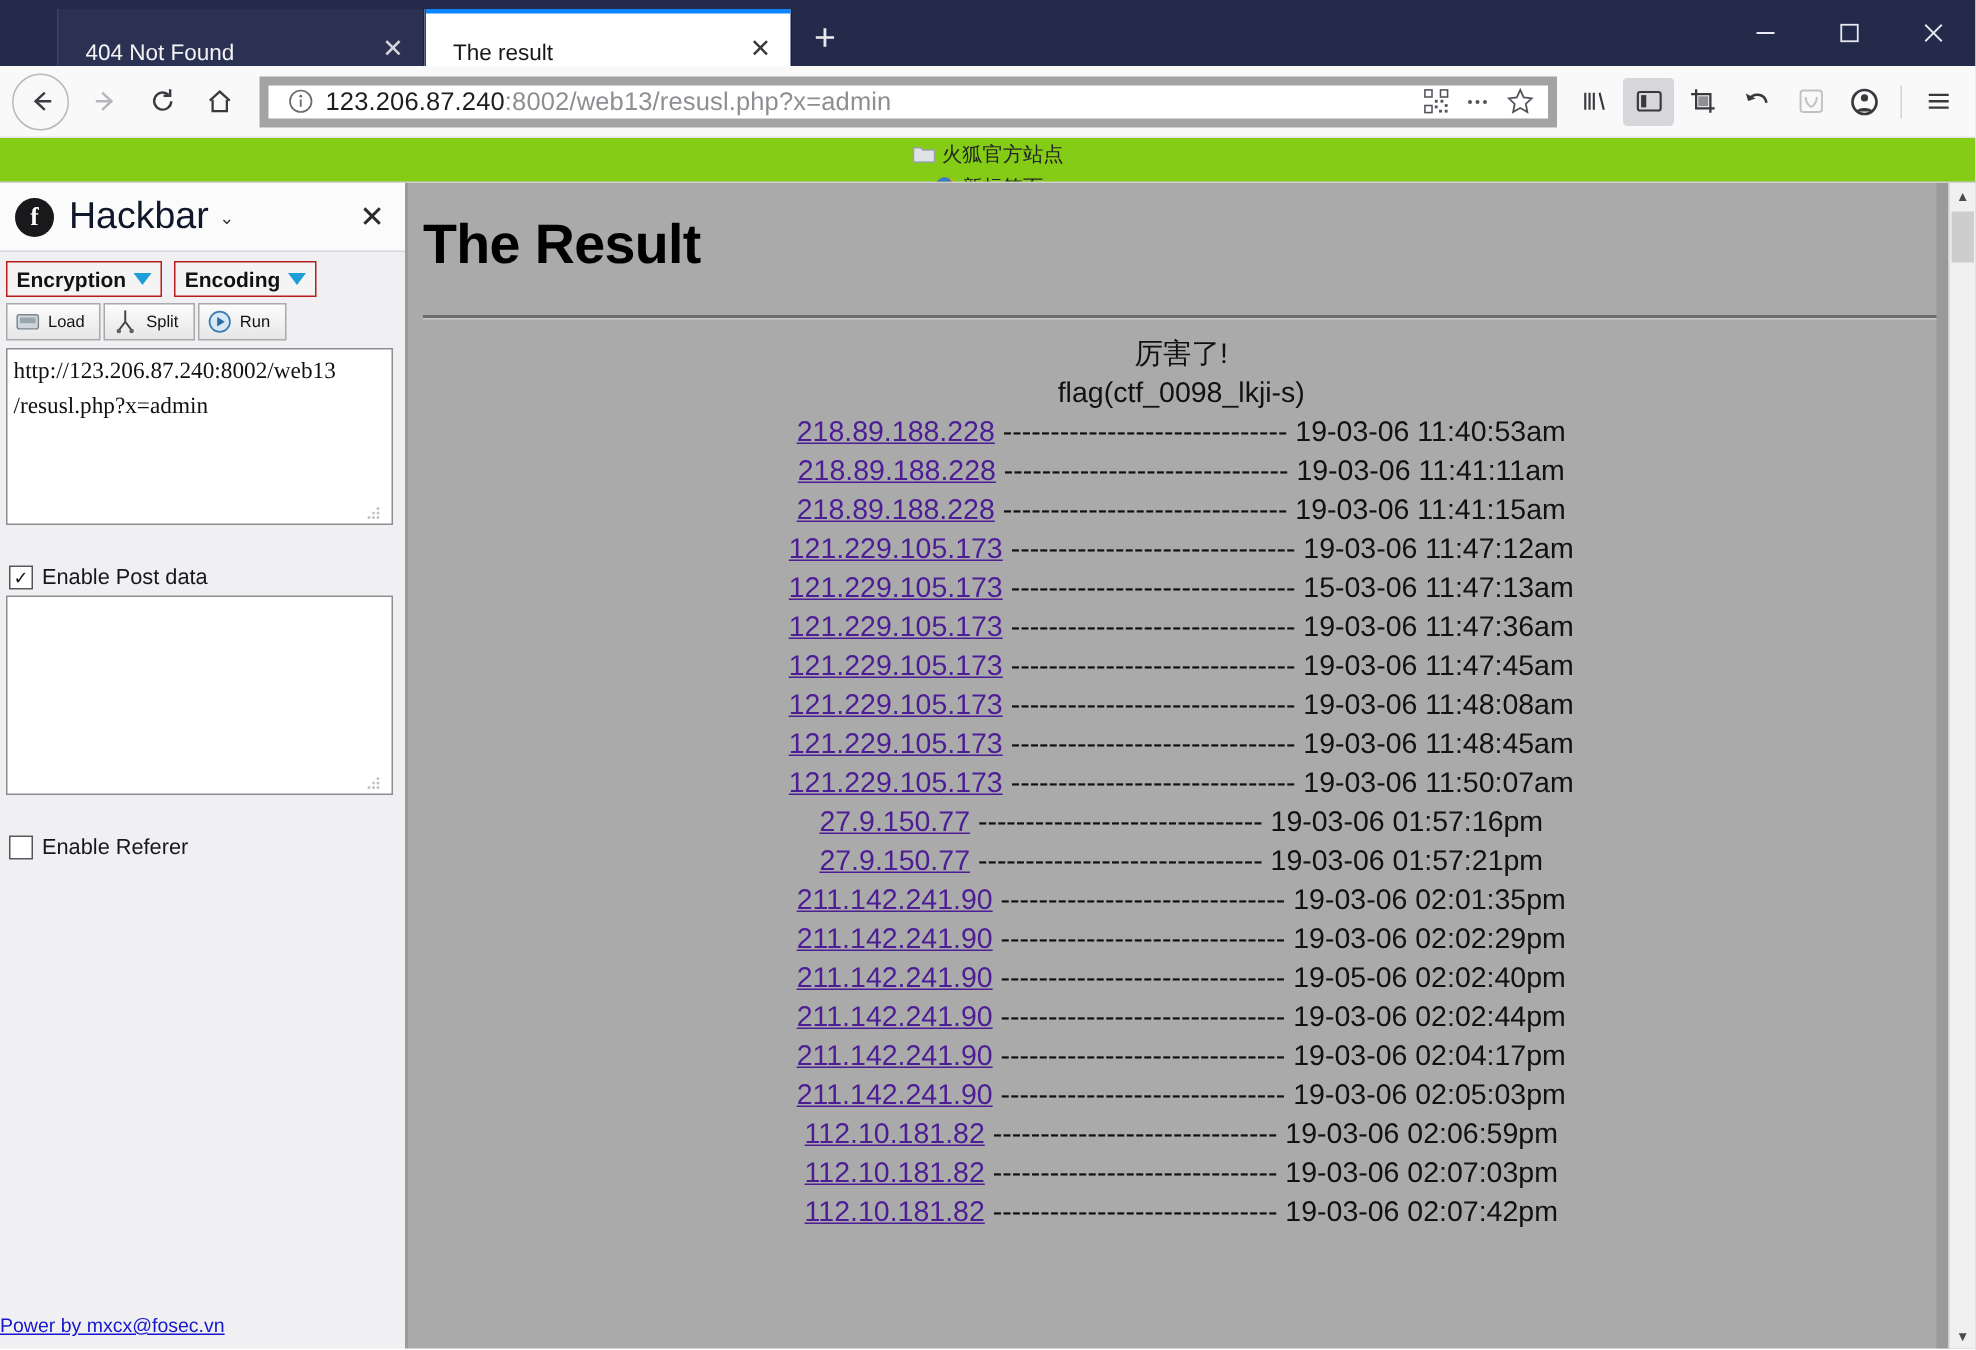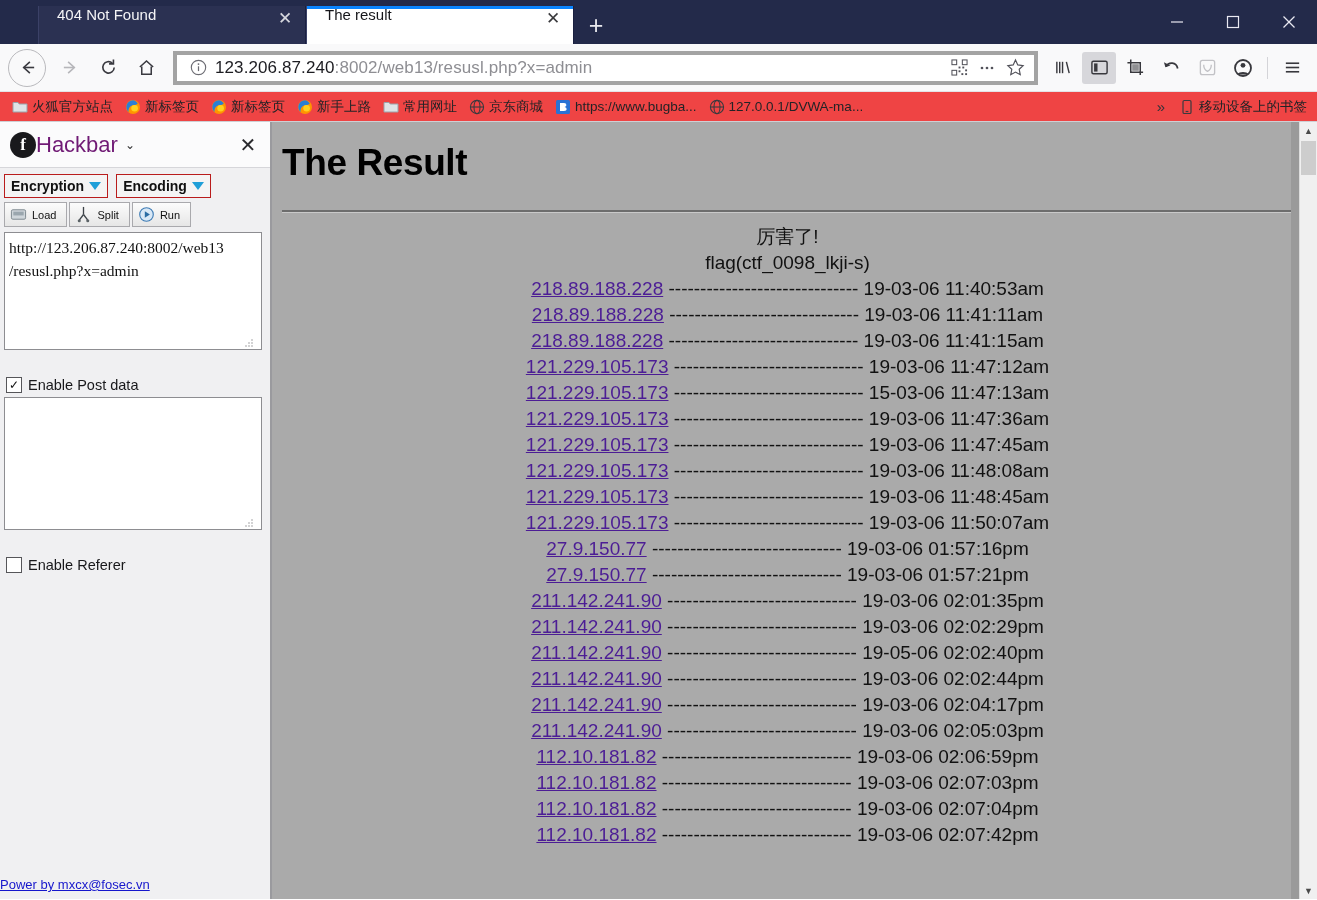--- a/index.html
+++ b/index.html
@@ -19,23 +19,23 @@
     position: relative;
   }
   .tabstrip {
     display: flex;
     align-items: flex-end;
     height: 44px;
     padding-left: 38px;
   }
   .tab {
     height: 38px;
-    width: 268px;
-    display: flex;
-    align-items: flex-start;
+    width: 245px;
+    display: flex;
+    align-items: flex-end;
     padding: 0 8px 0 18px;
     box-sizing: border-box;
     position: relative;
     color: #f4f4f6;
     font-size: 15px;
     background: #2b3152;
     border-left: 1px solid #3b4167;
     border-right: 1px solid #1a2040;
   }
   .tab.active {
@@ -100,21 +100,21 @@
     border: 1px solid #b9b9bd;
     border-radius: 50%;
     width: 36px; height: 36px;
     margin-right: 5px;
   }
   .navbtn.dim { color: #b6b6ba; }
   .urlbar {
     flex: 1;
     height: 34px;
     background: #fff;
-    border: 4px solid #a3a3a3;
+    border: 6px solid #a3a3a3;
     display: flex;
     align-items: center;
     margin: 0 8px;
     padding: 0 6px 0 10px;
     box-sizing: border-box;
   }
   .url-ident {
     width: 22px; height: 22px;
     display:flex;align-items:center;justify-content:center;
     color: #6b6b72; flex: none;
@@ -153,30 +153,31 @@
   .tb-sep {
     width: 1px; height: 22px;
     background: #d4d4d8;
     margin: 0 5px;
     flex: none;
   }
 
   
   .bookmarks {
     height: 30px;
-    background: #ef4444;
+    background: #84cc16;
     display: flex;
     align-items: center;
     padding: 0 6px;
     box-sizing: border-box;
     border-bottom: 1px solid #cfcfd4;
     font-size: 13.5px;
     color: #232326;
     position: relative;
     overflow: hidden;
+    flex-direction: column;
   }
   .bm {
     display: flex; align-items: center;
     gap: 4px;
     padding: 2px 6px;
     white-space: nowrap;
     flex: none;
   }
   .bm-ico { width: 16px; height: 16px; flex: none; display:block; }
   .bm-chevrons {
@@ -218,22 +219,23 @@
     width: 26px; height: 26px;
     border-radius: 50%;
     background: #19191c;
     color: #fff;
     display: flex; align-items: center; justify-content: center;
     font-size: 17px; font-weight: bold;
     font-family: "Liberation Serif", serif;
     flex: none;
   }
   .sb-title {
-    font-size: 22px;
-    color: #701a75;
+    font-size: 25px;
+    color: #0f172a;
+    margin-left: 10px;
   }
   .sb-caret { margin-left: 7px; font-size: 12px; color:#333; }
   .sb-close {
     margin-left: auto;
     font-size: 20px; color: #2a2a2e;
     width: 24px; height: 24px;
     display: flex; align-items: center; justify-content: center;
   }
   .hb-body { padding: 6px 4px 0 4px; }
   .hb-row1 { display: flex; gap: 8px; margin-bottom: 4px; }
@@ -734,21 +736,20 @@
           <div class="log-row"><a href="#">27.9.150.77</a><span class="dashes"> ------------------------------ </span><span>19-03-06 01:57:16pm</span></div>
           <div class="log-row"><a href="#">27.9.150.77</a><span class="dashes"> ------------------------------ </span><span>19-03-06 01:57:21pm</span></div>
           <div class="log-row"><a href="#">211.142.241.90</a><span class="dashes"> ------------------------------ </span><span>19-03-06 02:01:35pm</span></div>
           <div class="log-row"><a href="#">211.142.241.90</a><span class="dashes"> ------------------------------ </span><span>19-03-06 02:02:29pm</span></div>
           <div class="log-row"><a href="#">211.142.241.90</a><span class="dashes"> ------------------------------ </span><span>19-05-06 02:02:40pm</span></div>
           <div class="log-row"><a href="#">211.142.241.90</a><span class="dashes"> ------------------------------ </span><span>19-03-06 02:02:44pm</span></div>
           <div class="log-row"><a href="#">211.142.241.90</a><span class="dashes"> ------------------------------ </span><span>19-03-06 02:04:17pm</span></div>
           <div class="log-row"><a href="#">211.142.241.90</a><span class="dashes"> ------------------------------ </span><span>19-03-06 02:05:03pm</span></div>
           <div class="log-row"><a href="#">112.10.181.82</a><span class="dashes"> ------------------------------ </span><span>19-03-06 02:06:59pm</span></div>
           <div class="log-row"><a href="#">112.10.181.82</a><span class="dashes"> ------------------------------ </span><span>19-03-06 02:07:03pm</span></div>
-          <div class="log-row"><a href="#">112.10.181.82</a><span class="dashes"> ------------------------------ </span><span>19-03-06 02:07:04pm</span></div>
           <div class="log-row"><a href="#">112.10.181.82</a><span class="dashes"> ------------------------------ </span><span>19-03-06 02:07:42pm</span></div>
         </div>
     </div>
 
     <div class="gutter"></div>
 
     <div class="pgscroll">
       <div class="arrow">▲</div>
       <div class="thumb"></div>
       <div class="arrow bottom">▼</div>

